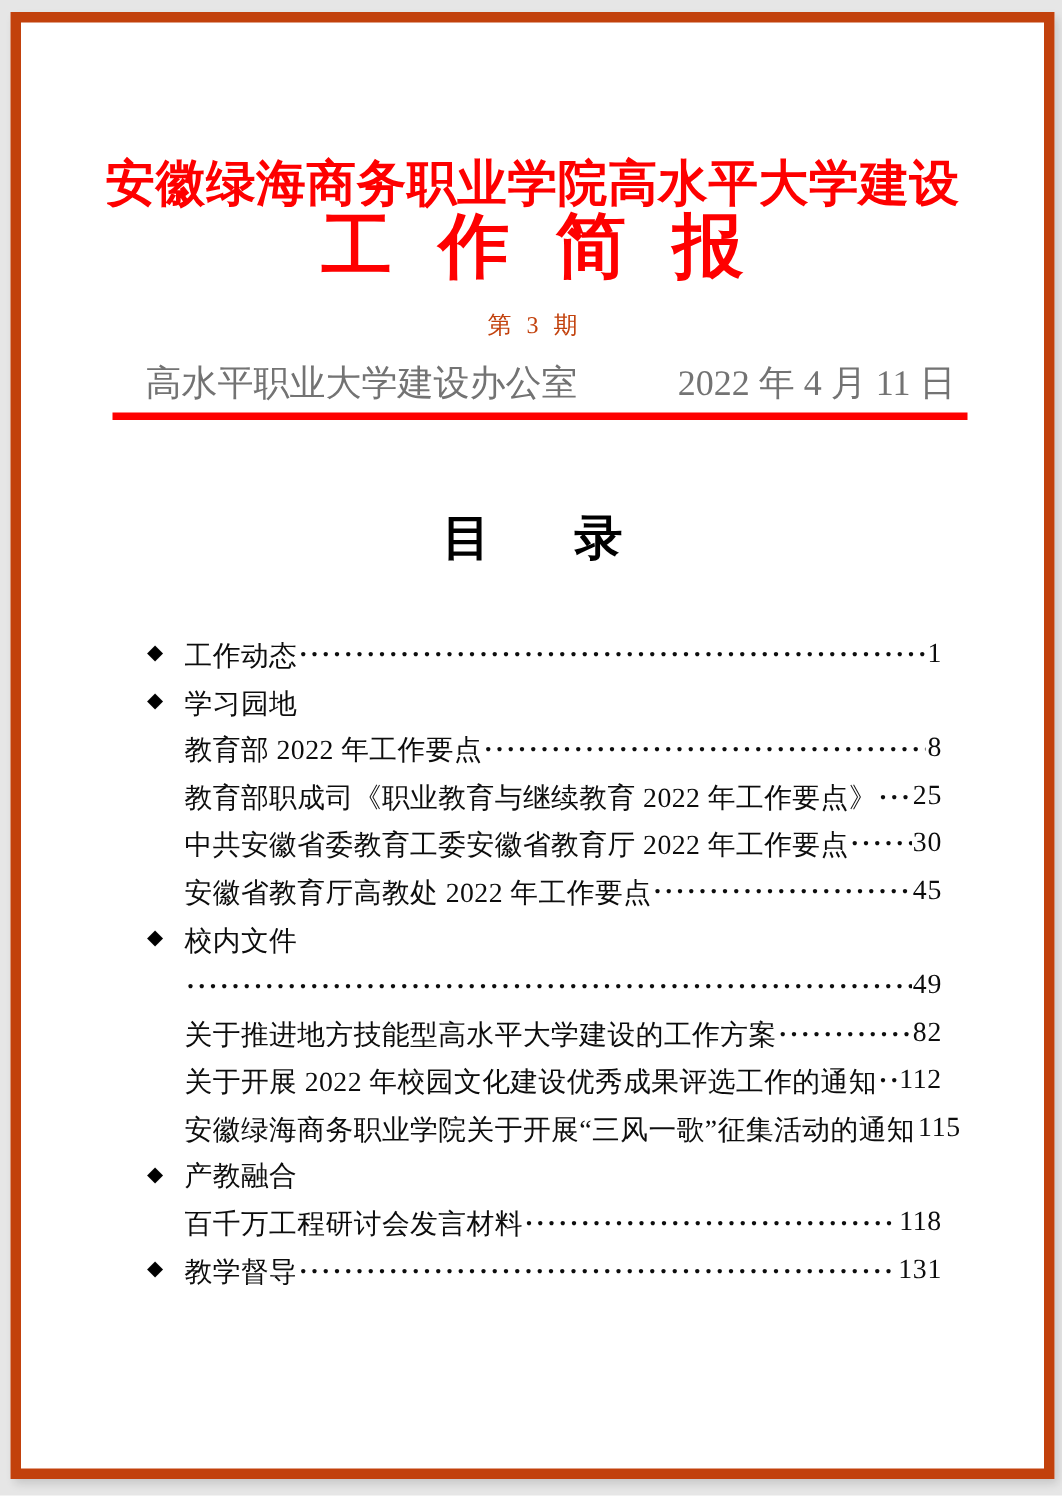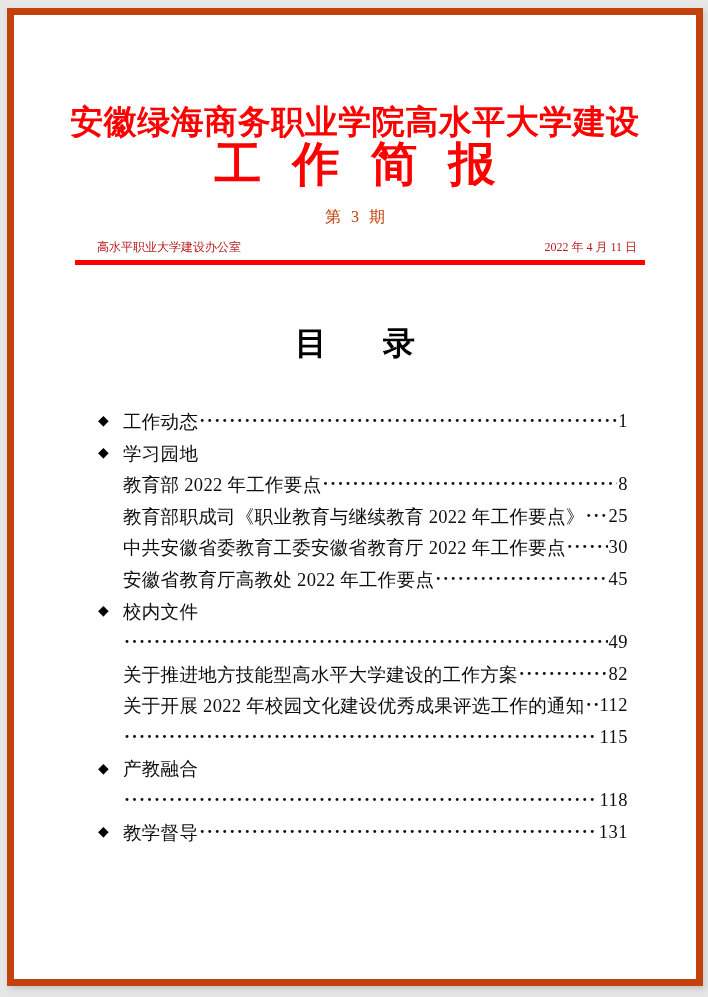--- a/index.html
+++ b/index.html
@@ -50,22 +50,22 @@
     letter-spacing: 3px;
     text-indent: 3px;
     color: #c2410c;
   }
   .mastrow {
     margin: 11px 51px 0 61px;
     padding: 0 8px 0 22px;
     display: flex;
     justify-content: space-between;
     align-items: center;
-    font-size: 12px;
-    color: #b91c1c;
+    font-size: 24px;
+    color: #737373;
     white-space: nowrap;
   }
   .double-rule {
     margin: 4px 51px 0 61px;
     height: 2px;
     background: #ffffff;
     border-top: 3px solid #fe0000;
     border-bottom: 2px solid #fe0000;
   }
   
@@ -200,33 +200,35 @@
 
   <div class="toc-row">
     <span class="toc-bullet"></span>
     <span class="toc-label">关于开展 2022 年校园文化建设优秀成果评选工作的通知</span>
     <span class="toc-leader">································································································································································</span>
     <span class="toc-page">112</span>
   </div>
 
   <div class="toc-row">
     <span class="toc-bullet"></span>
+    <span class="toc-label">安徽绿海商务职业学院关于开展“三风一歌”征集活动的通知</span>
     <span class="toc-leader">································································································································································</span>
     <span class="toc-page">115</span>
   </div>
 
   <div class="toc-row">
     <span class="toc-bullet">◆</span>
     <span class="toc-label">产教融合</span>
     <span class="toc-leader hidden"></span>
     <span class="toc-page"></span>
   </div>
 
   <div class="toc-row">
     <span class="toc-bullet"></span>
+    <span class="toc-label">百千万工程研讨会发言材料</span>
     <span class="toc-leader">································································································································································</span>
     <span class="toc-page">118</span>
   </div>
 
   <div class="toc-row">
     <span class="toc-bullet">◆</span>
     <span class="toc-label">教学督导</span>
     <span class="toc-leader">································································································································································</span>
     <span class="toc-page">131</span>
   </div>

